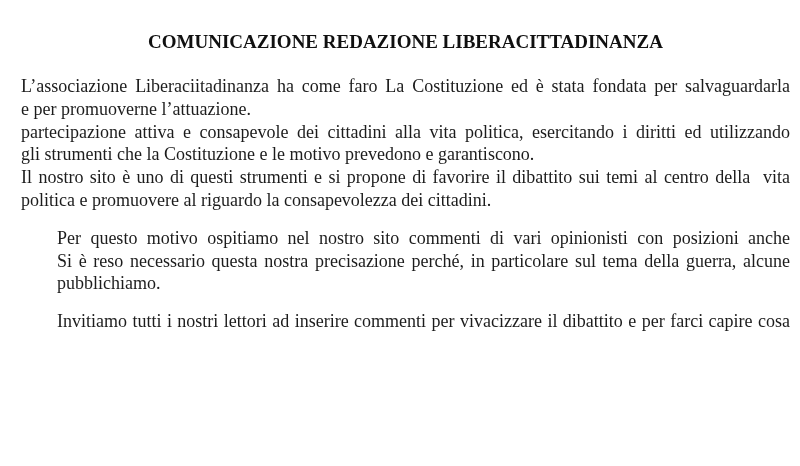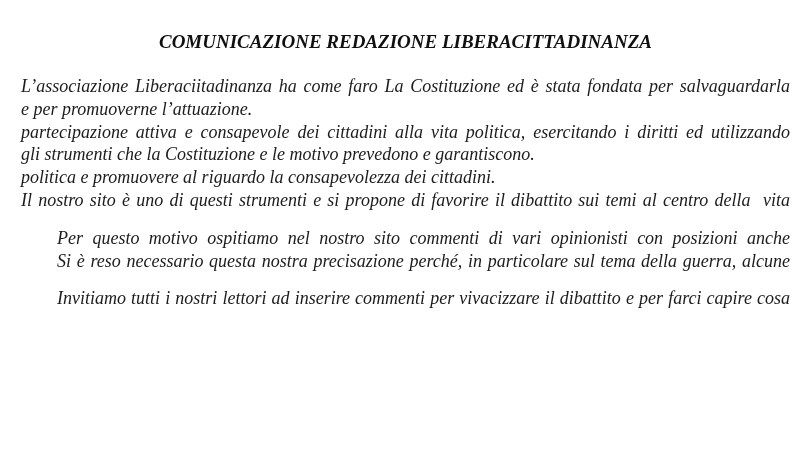--- a/index.html
+++ b/index.html
@@ -6,21 +6,20 @@
   body {
     width: 800px;
     height: 466px;
     background: #ffffff;
     overflow: hidden;
     font-family: "Liberation Serif", serif;
     color: #1c1c1c;
   }
   .doc {
     padding: 0 10px 0 21px;
-    font-style: italic;
   }
   .title {
     margin-top: 30px;
     margin-bottom: 21px;
     font-size: 19px;
     line-height: 24px;
     font-weight: bold;
     text-align: center;
     color: #101010;
   }
@@ -44,26 +43,27 @@
 
 <div class="doc">
 
   <div class="title">COMUNICAZIONE REDAZIONE LIBERACITTADINANZA</div>
 
   <div class="block">
     <div class="ln">L’associazione Liberaciitadinanza ha come faro La Costituzione ed è stata fondata per salvaguardarla</div>
     <div class="ln last">e per promuoverne l’attuazione.</div>
     <div class="ln">partecipazione attiva e consapevole dei cittadini alla vita politica, esercitando i diritti ed utilizzando</div>
     <div class="ln last">gli strumenti che la Costituzione e le motivo prevedono e garantiscono.</div>
+    <div class="ln">Il nostro sito è uno di questi strumenti e si propone di favorire il dibattito sui temi al centro della&nbsp; vita</div>
     <div class="ln last">politica e promuovere al riguardo la consapevolezza dei cittadini.</div>
-    <div class="ln">Il nostro sito è uno di questi strumenti e si propone di favorire il dibattito sui temi al centro della&nbsp; vita</div>
   </div>
 
   <div class="block">
     <div class="ln">Per questo motivo ospitiamo nel nostro sito commenti di vari opinionisti con posizioni anche</div>
     <div class="ln">Si è reso necessario questa nostra precisazione perché, in particolare sul tema della guerra, alcune</div>
+    <div class="ln last">pubblichiamo.</div>
   </div>
 
   <div class="block">
     <div class="ln">Invitiamo tutti i nostri lettori ad inserire commenti per vivacizzare il dibattito e per farci capire cosa</div>
   </div>
 
 </div>
 
 </body></html>

